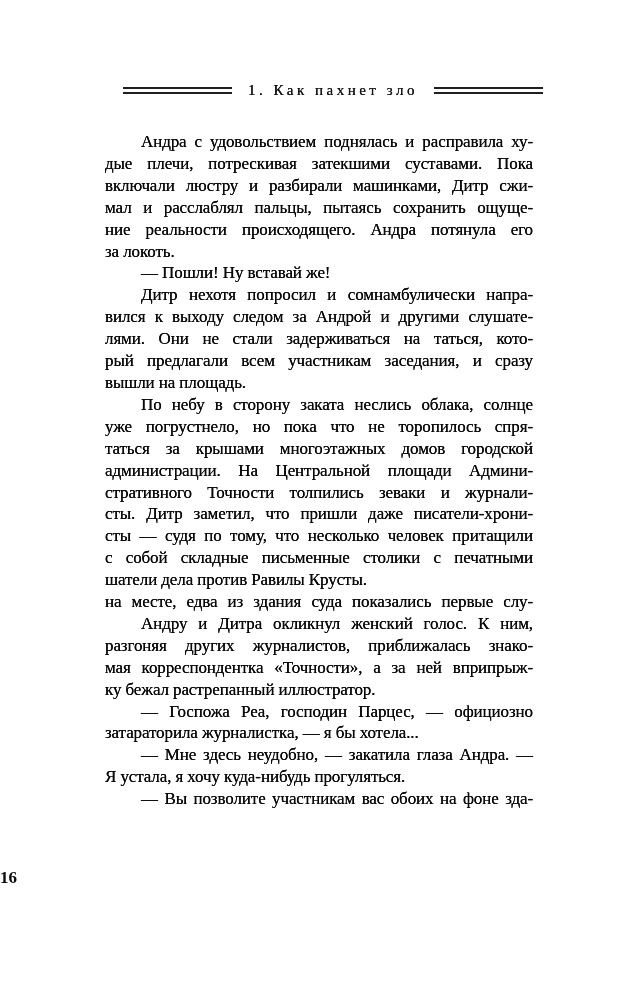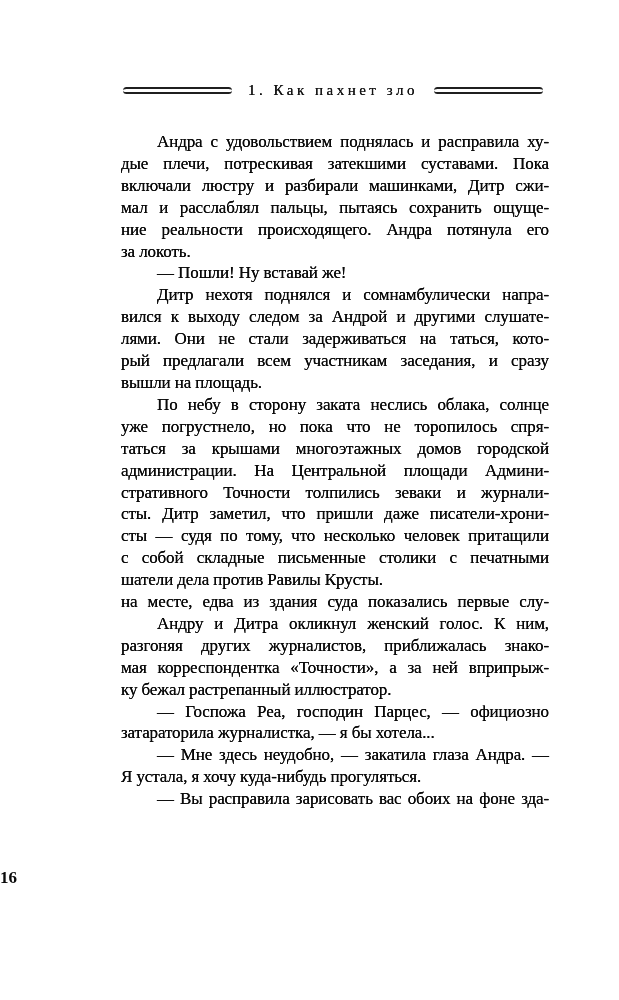--- a/index.html
+++ b/index.html
@@ -1,15 +1,15 @@
 <!DOCTYPE html>
 <html><head>
 <meta charset="utf-8">
 <style>
-  * { margin: 0; padding: 0; box-sizing: border-box; border-radius: 26px; }
+  * { margin: 0; padding: 0; box-sizing: border-box; }
   html, body { width: 619px; height: 1000px; }
   body {
     background: #ffffff;
     font-family: "Liberation Serif", serif;
     color: #0d0d0d;
     position: relative;
     overflow: hidden;
   }
   .page {
     position: absolute;
@@ -44,21 +44,20 @@
   .body-text {
     position: absolute;
     left: 105px;
     top: 131px;
     width: 428px;
     font-size: 17px;
     line-height: 21.9px;
     letter-spacing: -0.1px;
     text-shadow: 0 0 0.4px #000;
     color: #0a0a0a;
-    margin-left: 16px;
   }
   .line {
     text-align: justify;
     text-align-last: justify;
   }
   .line.first { text-indent: 36px; }
   .line.last { text-align-last: left; }
   .page-number {
     position: absolute;
     top: 868px;
@@ -87,21 +86,21 @@
         <div class="line">дые плечи, потрескивая затекшими суставами. Пока</div>
         <div class="line">включали люстру и разбирали машинками, Дитр сжи-</div>
         <div class="line">мал и расслаблял пальцы, пытаясь сохранить ощуще-</div>
         <div class="line">ние реальности происходящего. Андра потянула его</div>
         <div class="line last">за локоть.</div>
       </div>
       <div class="paragraph">
         <div class="line first last">— Пошли! Ну вставай же!</div>
       </div>
       <div class="paragraph">
-        <div class="line first">Дитр нехотя поднялся и сомнамбулически напра-</div>
+        <div class="line first">Дитр нехотя попросил и сомнамбулически напра-</div>
         <div class="line">вился к выходу следом за Андрой и другими слушате-</div>
         <div class="line">лями. Они не стали задерживаться на таться, кото-</div>
         <div class="line">рый предлагали всем участникам заседания, и сразу</div>
         <div class="line last">вышли на площадь.</div>
       </div>
       <div class="paragraph">
         <div class="line first">По небу в сторону заката неслись облака, солнце</div>
         <div class="line">уже погрустнело, но пока что не торопилось спря-</div>
         <div class="line">таться за крышами многоэтажных домов городской</div>
         <div class="line">администрации. На Центральной площади Админи-</div>
@@ -120,19 +119,19 @@
       </div>
       <div class="paragraph">
         <div class="line first">— Госпожа Реа, господин Парцес, — официозно</div>
         <div class="line last">затараторила журналистка, — я бы хотела...</div>
       </div>
       <div class="paragraph">
         <div class="line first">— Мне здесь неудобно, — закатила глаза Андра. —</div>
         <div class="line last">Я устала, я хочу куда-нибудь прогуляться.</div>
       </div>
       <div class="paragraph">
-        <div class="line first">— Вы расправила зарисовать вас обоих на фоне зда-</div>
+        <div class="line first">— Вы позволите участникам вас обоих на фоне зда-</div>
       </div>
     </div>
 
   <div class="page-number">16</div>
 
 </div>
 
 </body></html>

